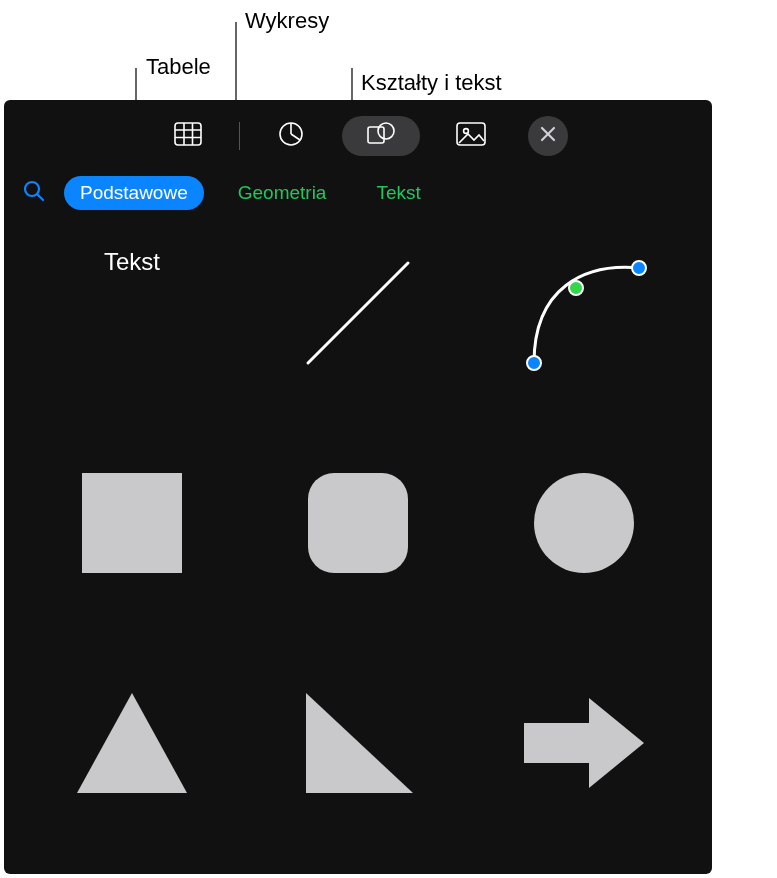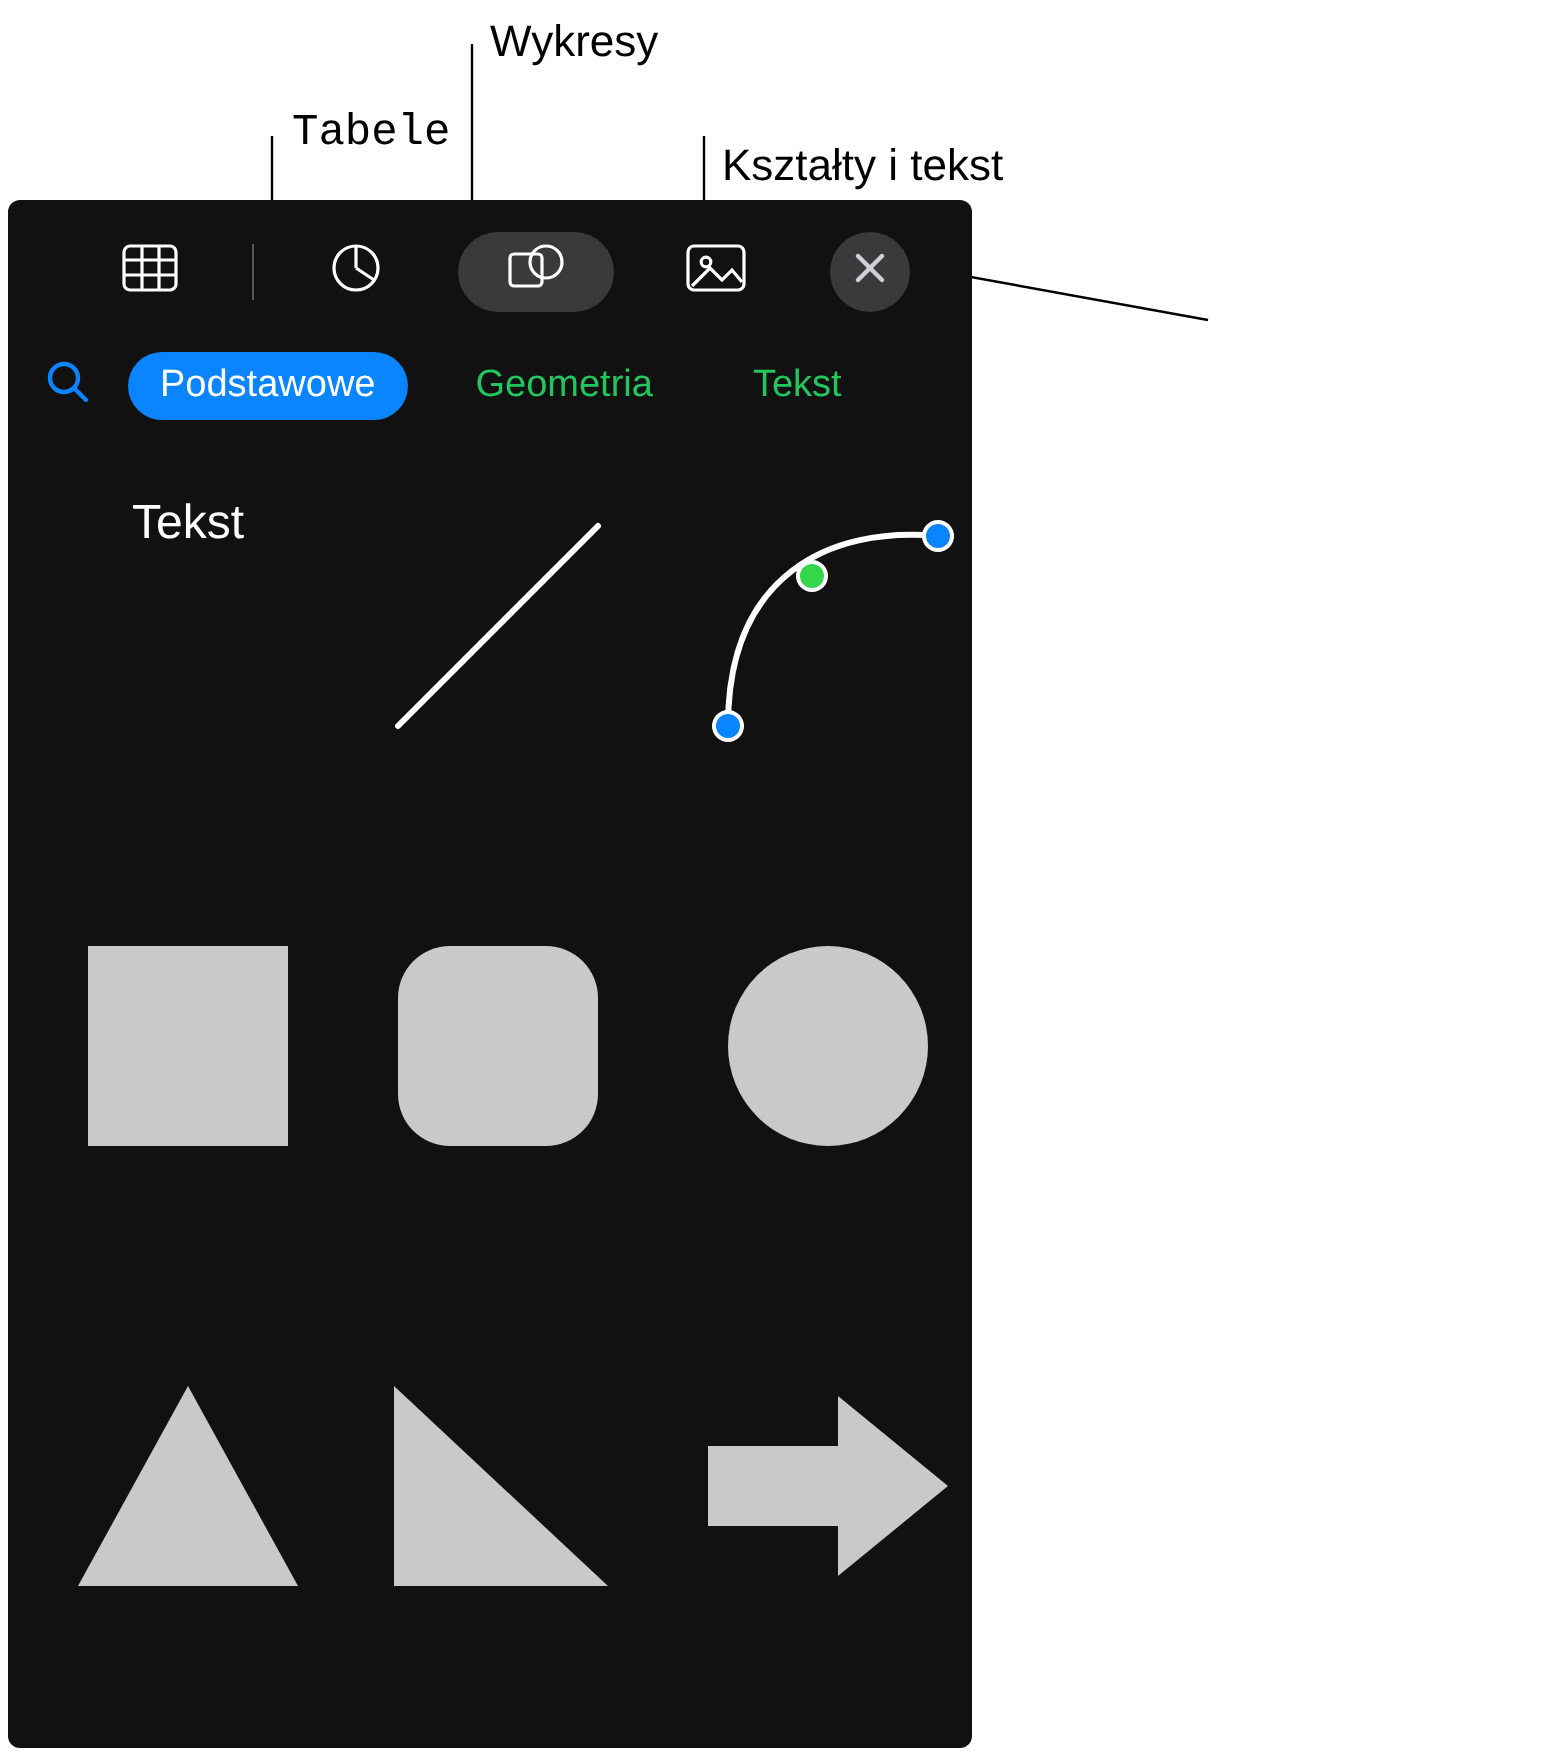--- a/index.html
+++ b/index.html
@@ -20,21 +20,21 @@
     font-size: 22px;
     color: #000;
     white-space: nowrap;
   }
   svg.callout-line { position: absolute; overflow: visible; }
 
   .panel {
     position: absolute;
     top: 100px;
     left: 4px;
-    width: 482px;
+    width: 708px;
     height: 774px;
     background: #111;
     border-radius: 6px;
     overflow: hidden;
   }
 
   .toolbar {
     display: flex;
     align-items: center;
     justify-content: center;
@@ -101,21 +101,21 @@
     color: #fff;
     font-size: 24px;
   }
   .shape { fill: #c9c9cb; }
 
 </style>
 </head>
 <body>
 
 <div class="callouts">
-  <div class="callout-label" style="top:54px; left:146px;font-family:Liberation Mono, monospace;">Tabele</div>
+  <div class="callout-label" style="top:54px; left:146px;">Tabele</div>
   <div class="callout-label" style="top:8px; left:245px;">Wykresy</div>
   <div class="callout-label" style="top:70px; left:361px;">Kształty i tekst</div>
 
   <svg class="callout-line" style="top:0; left:0;" width="777" height="200">
     <line x1="136" y1="68" x2="136" y2="130" stroke="#000" stroke-width="1.2"></line>
     <line x1="236" y1="22" x2="236" y2="130" stroke="#000" stroke-width="1.2"></line>
     <line x1="352" y1="68" x2="352" y2="130" stroke="#000" stroke-width="1.2"></line>
     <line x1="604" y1="160" x2="466" y2="135" stroke="#000" stroke-width="1.2"></line>
   </svg>
 </div>

